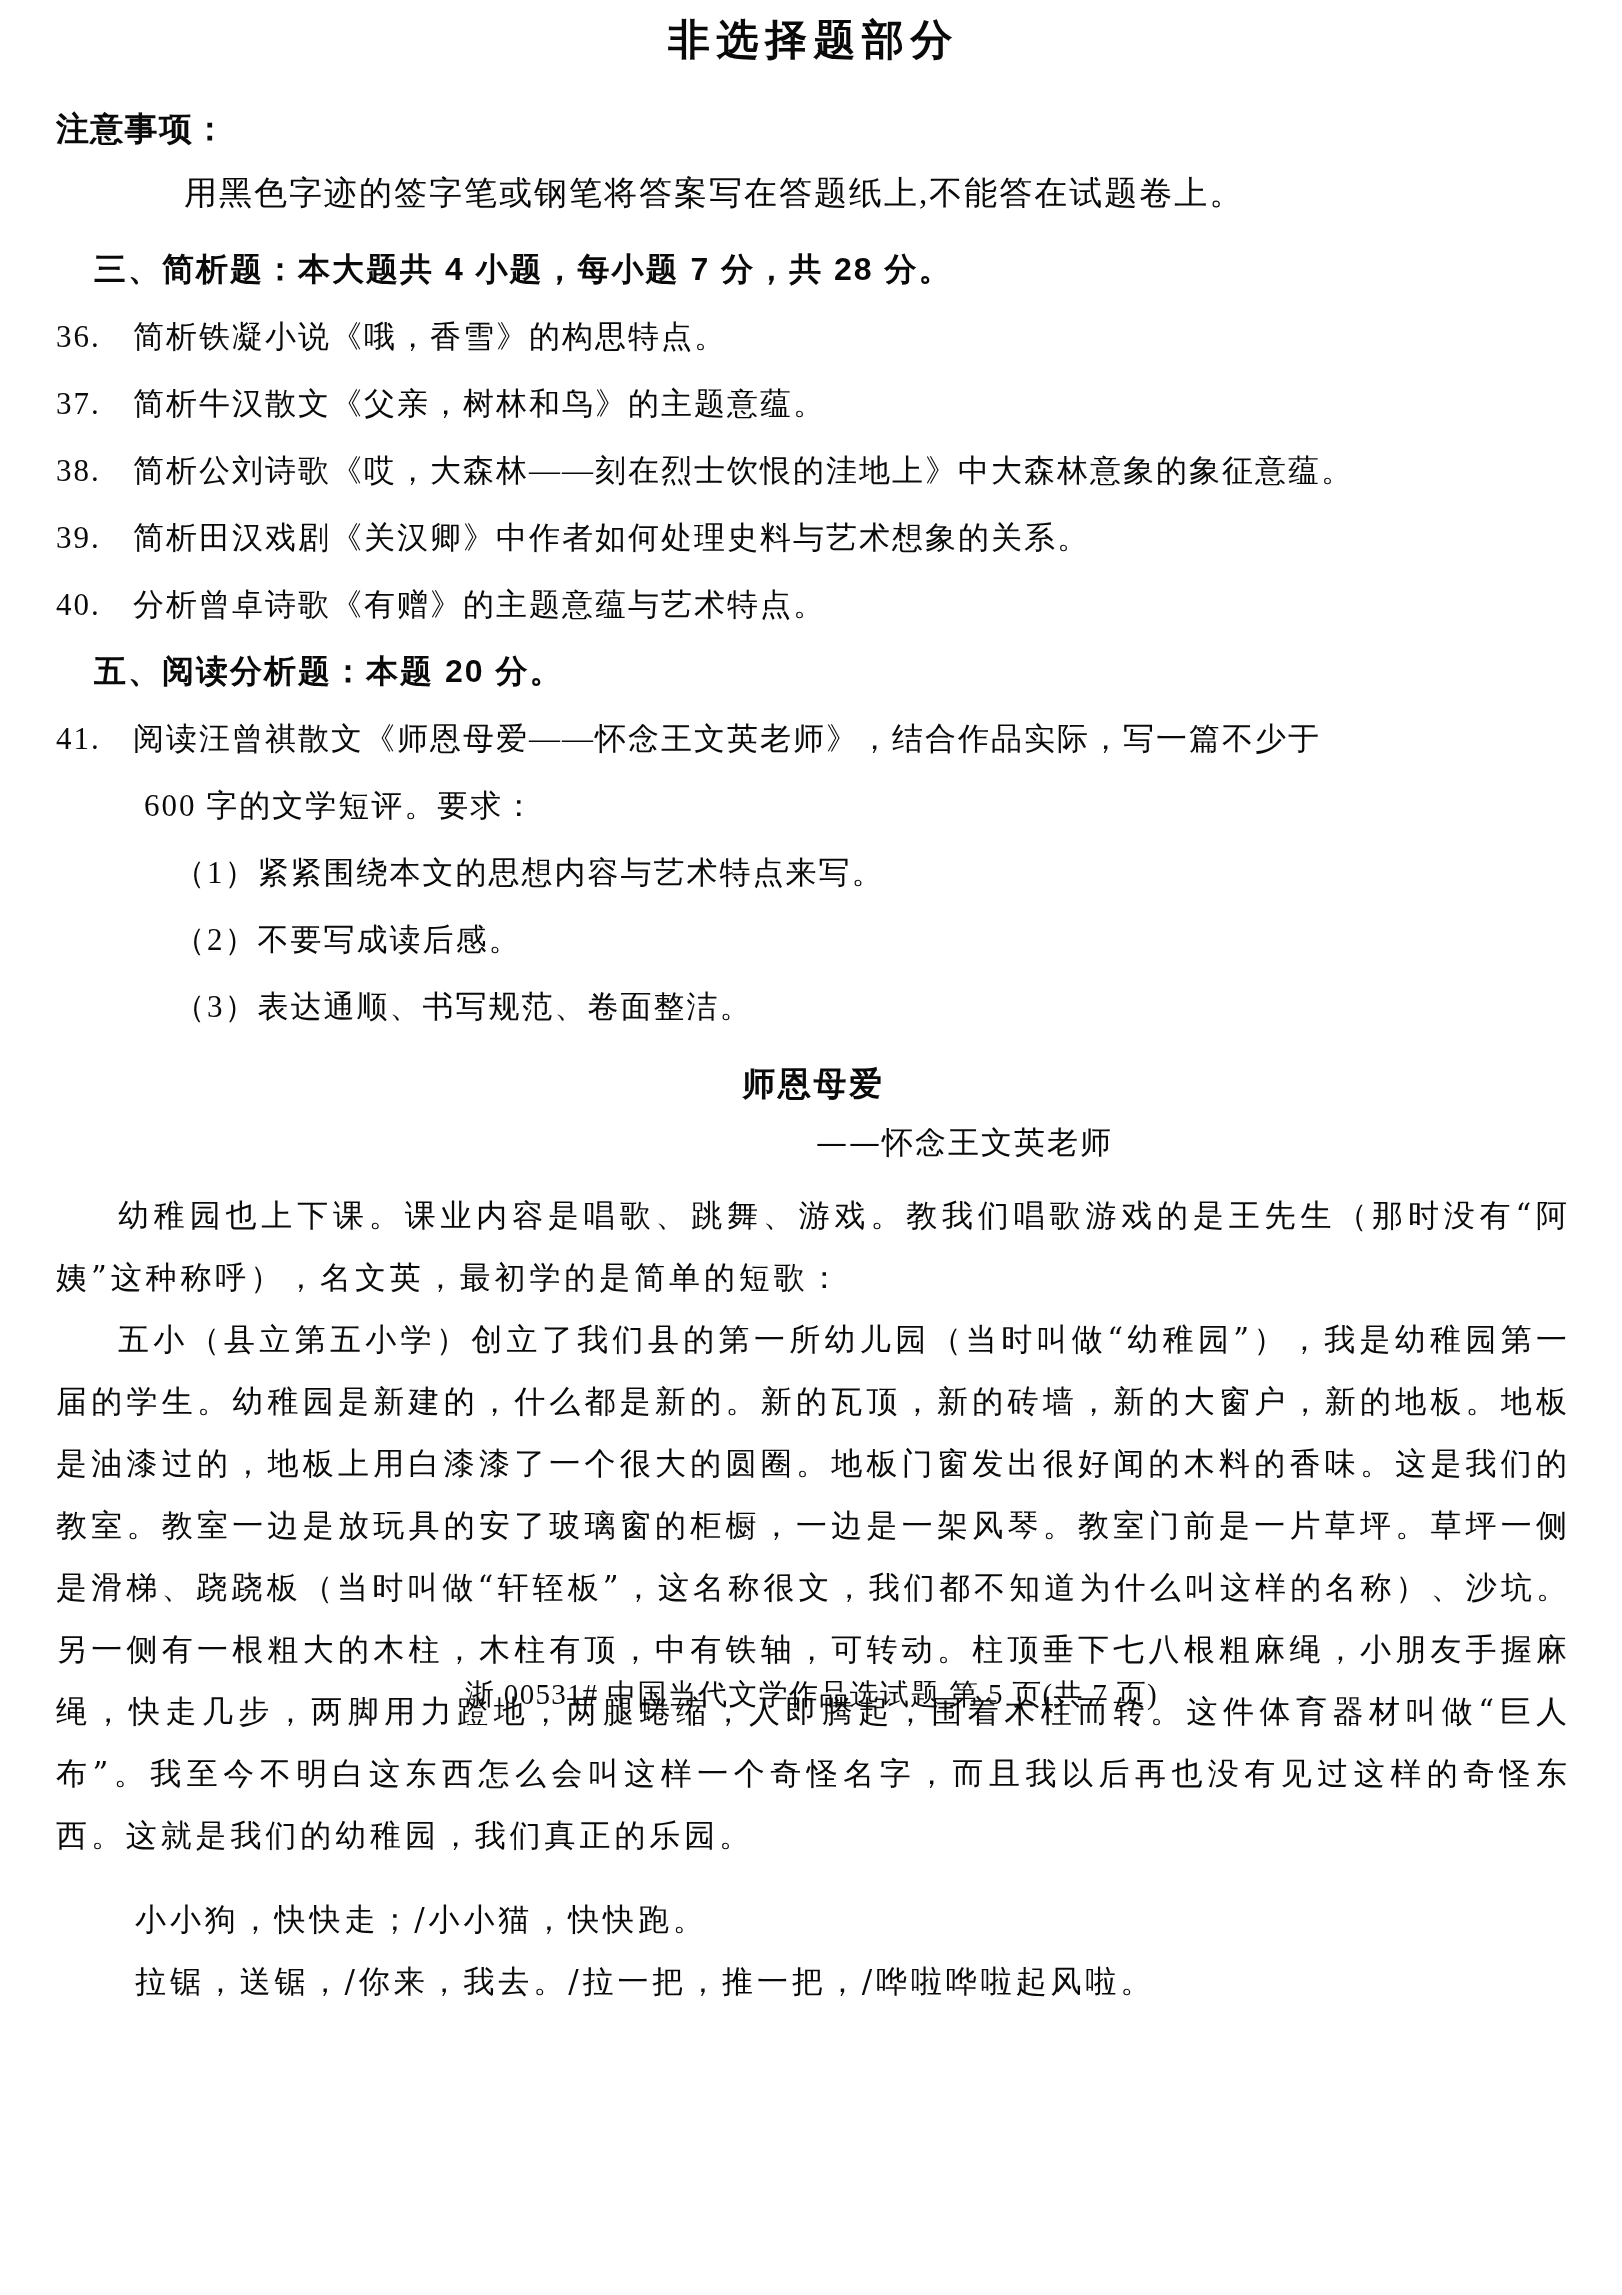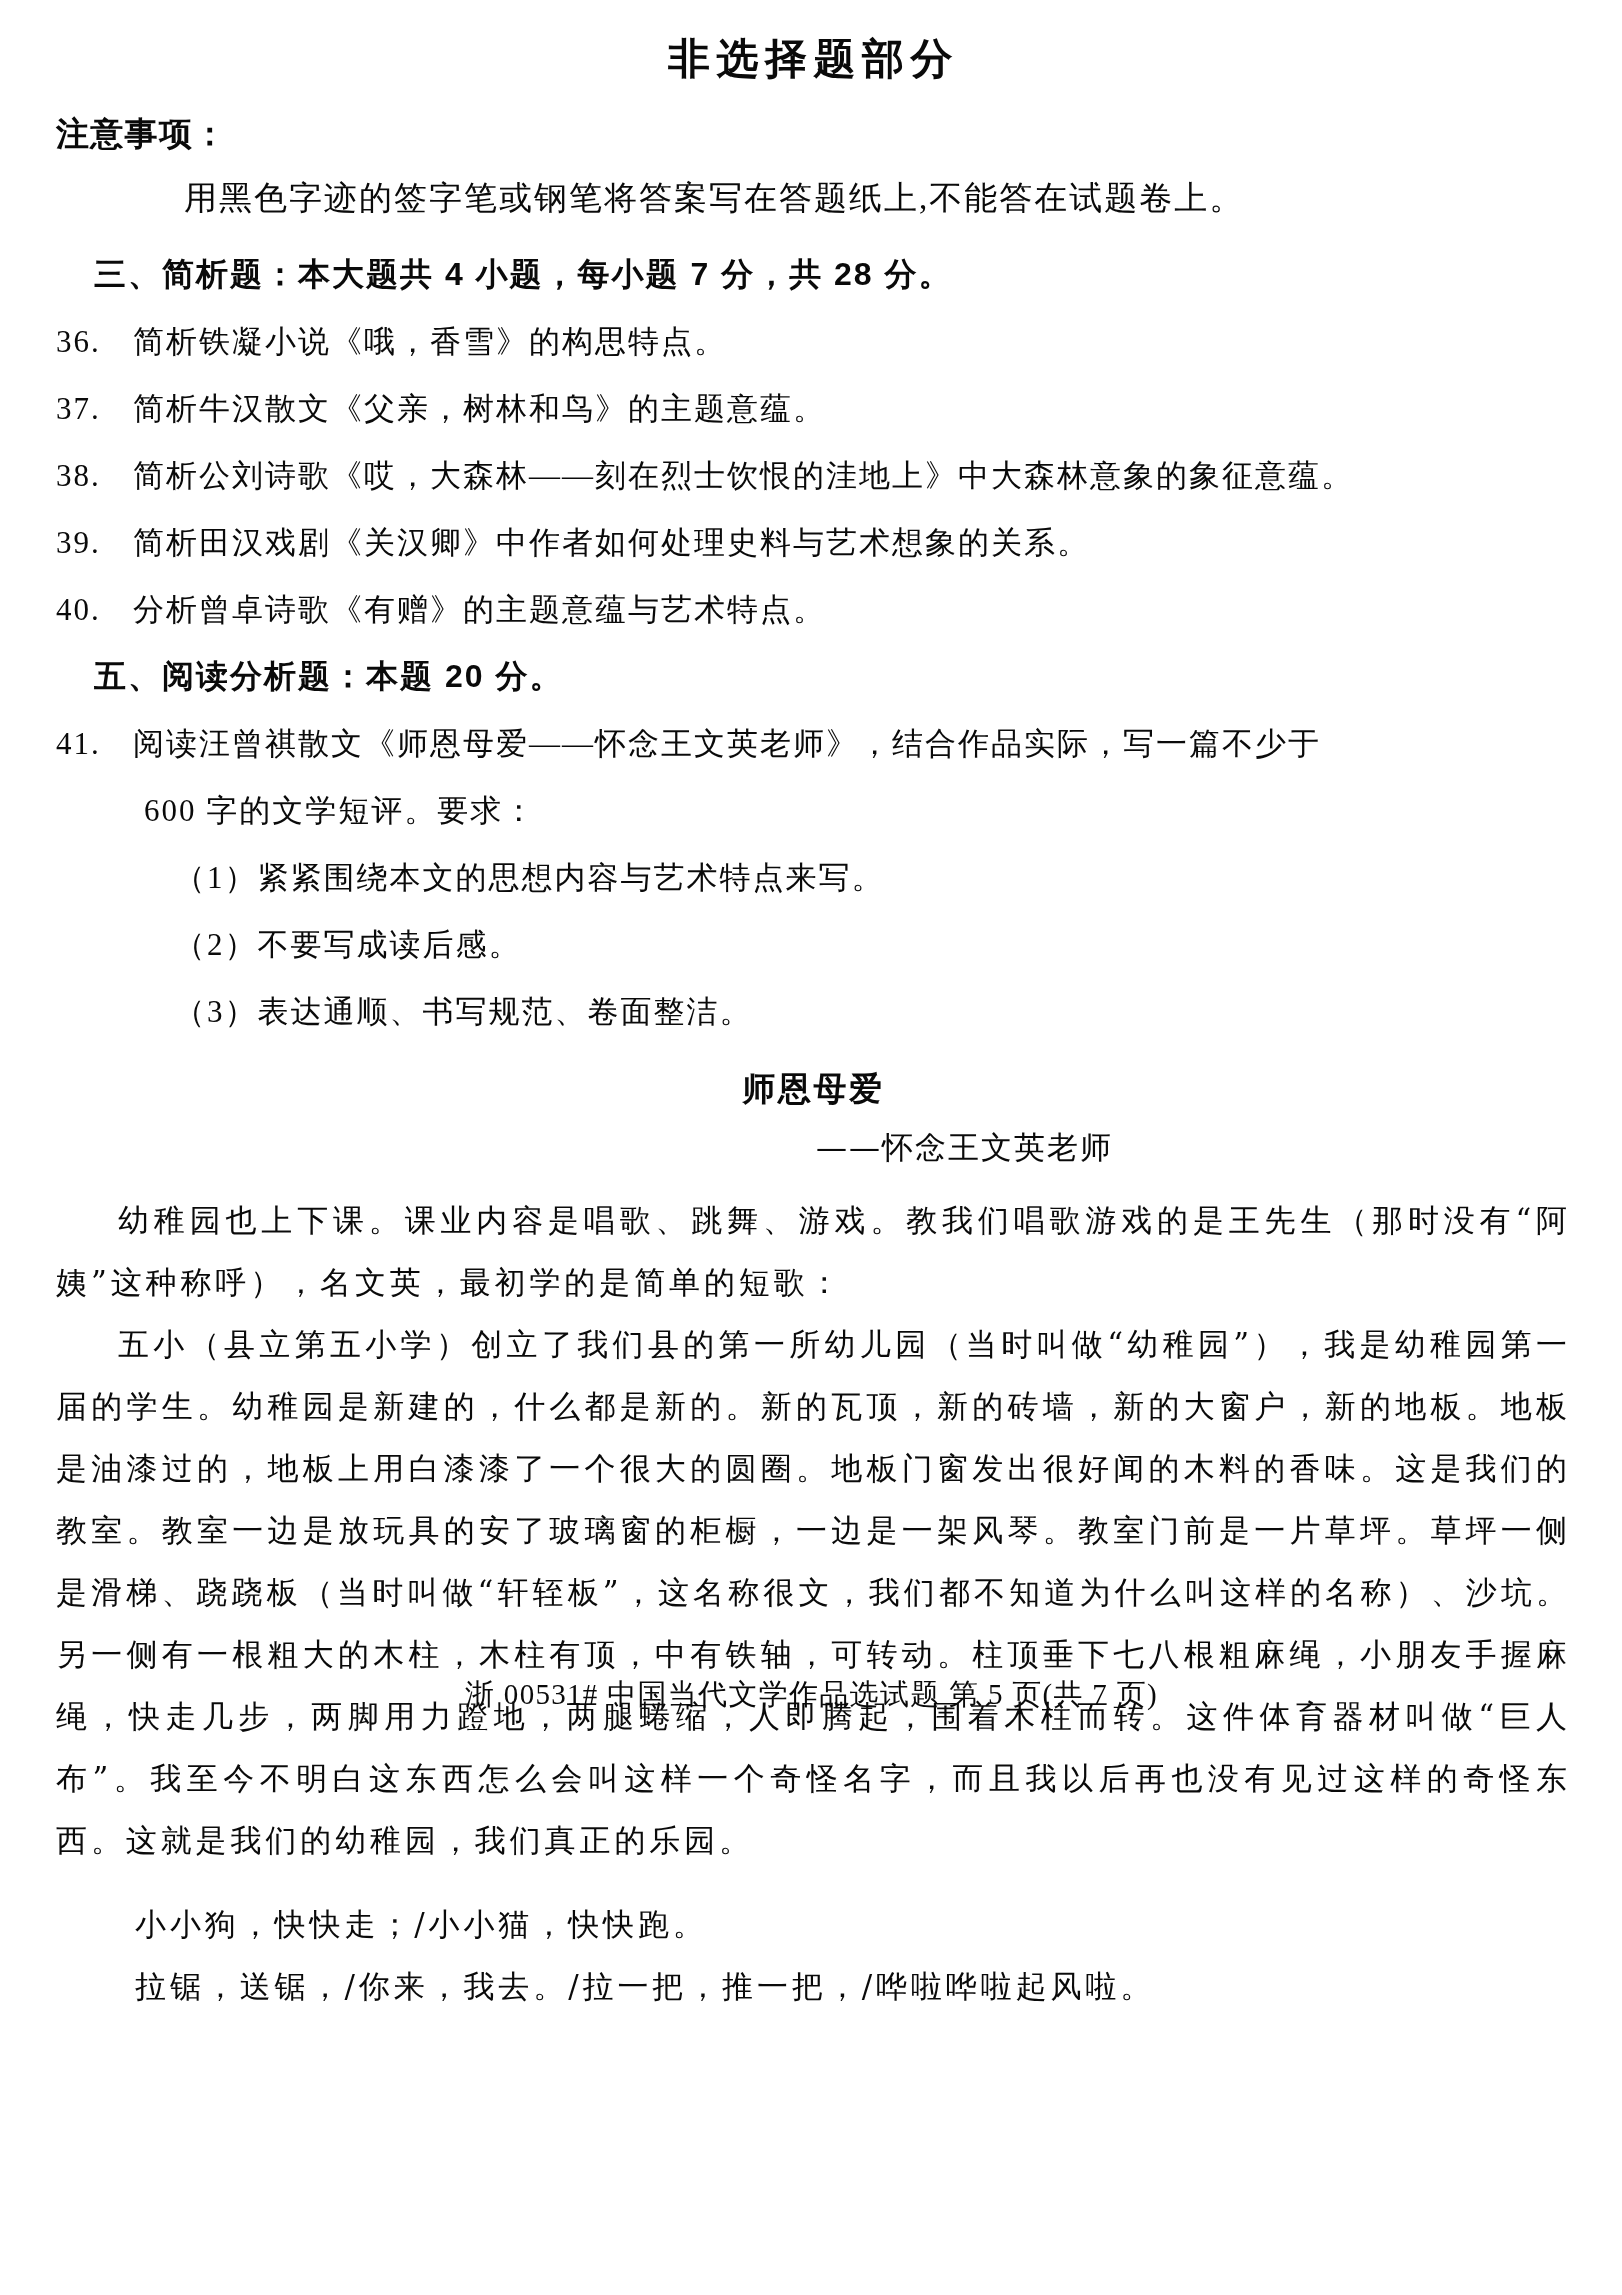--- a/index.html
+++ b/index.html
@@ -6,33 +6,33 @@
   body {
     width: 1623px; height: 2295px;
     color: #0a0a0a;
     font-family: "Liberation Serif", serif;
     overflow: hidden;
   }
   .page {
     position: relative;
     width: 1623px; height: 1749px;
     box-sizing: border-box;
-    padding: 26px 52px 0 56px;
+    padding: 7px 52px 0 56px;
     background: #ffffff;
   }
   .doc-title {
     text-align: center;
     font-family: "Liberation Sans", sans-serif;
     font-weight: 700;
     font-size: 42px;
     letter-spacing: 6.5px;
     line-height: 65px;
   }
   .notice-label {
-    margin-top: 19px;
+    margin-top: 33px;
     font-family: Liberation Serif, serif;
     font-weight: 700;
     font-size: 33px;
     line-height: 48px;
     letter-spacing: 1.3px;
   }
   .notice-text {
     margin-top: 15.7px;
     margin-left: 128px;
     font-size: 33px;

